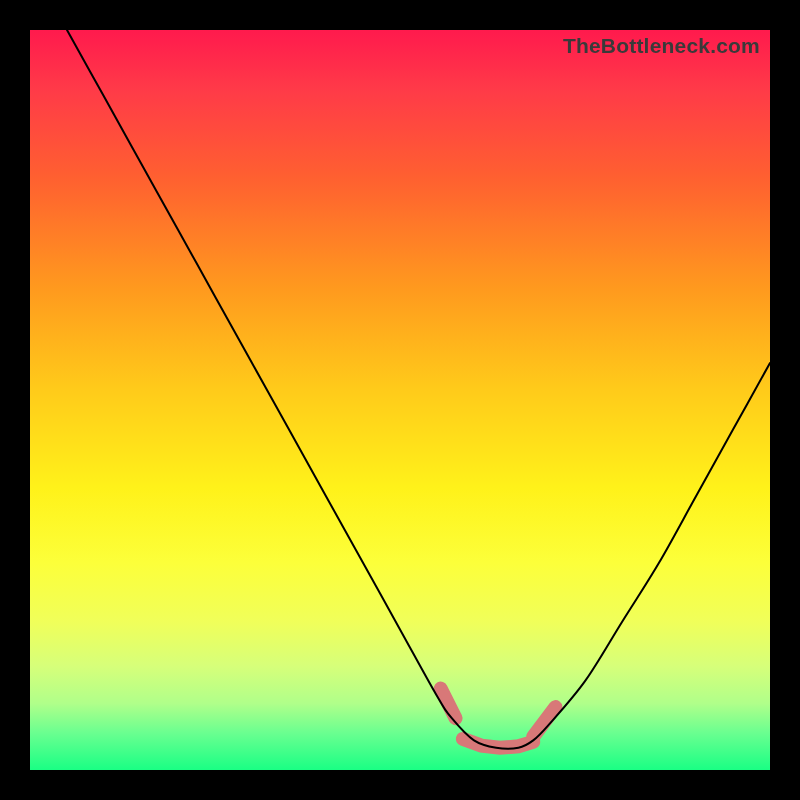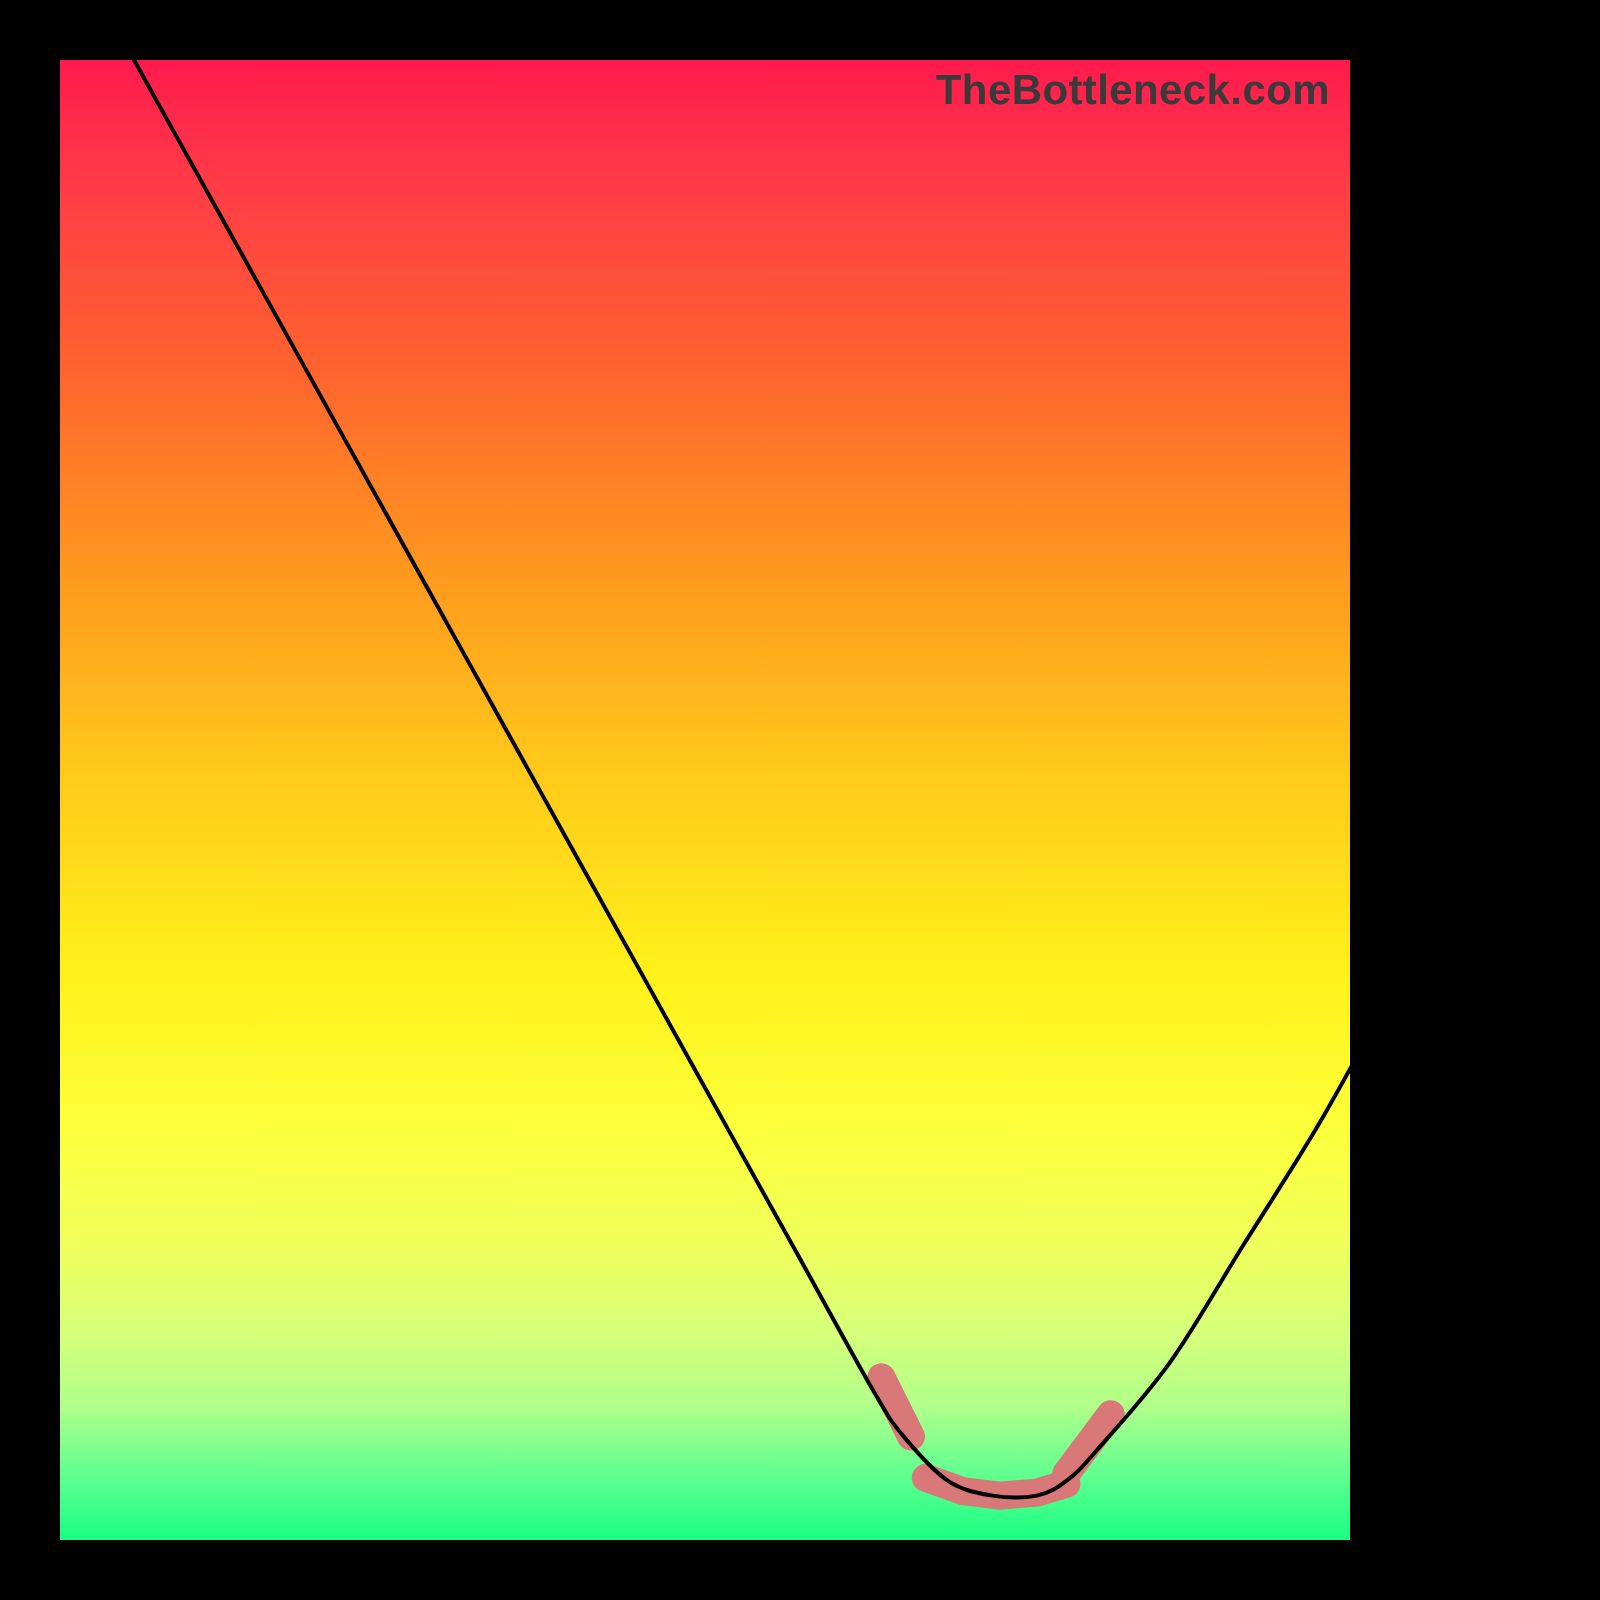--- a/index.html
+++ b/index.html
@@ -8,21 +8,21 @@
     width: 800px;
     height: 800px;
     background: #000;
     overflow: hidden;
     font-family: Arial, Helvetica, sans-serif;
   }
   .frame {
     position: absolute;
     left: 30px;
     top: 30px;
-    width: 645px;
+    width: 740px;
     height: 740px;
     background: linear-gradient(to bottom,
       #ff1a4d 0%,
       #ff3a48 8%,
       #ff6030 20%,
       #ff9a1e 35%,
       #ffc91a 48%,
       #fff21a 62%,
       #fcff3a 72%,
       #f0ff5a 80%,

